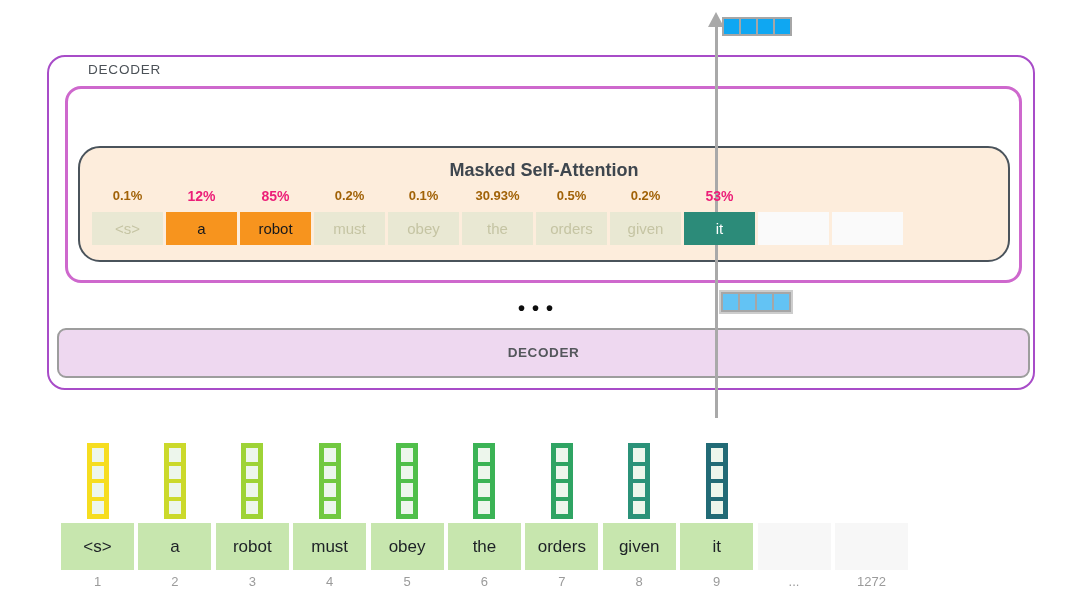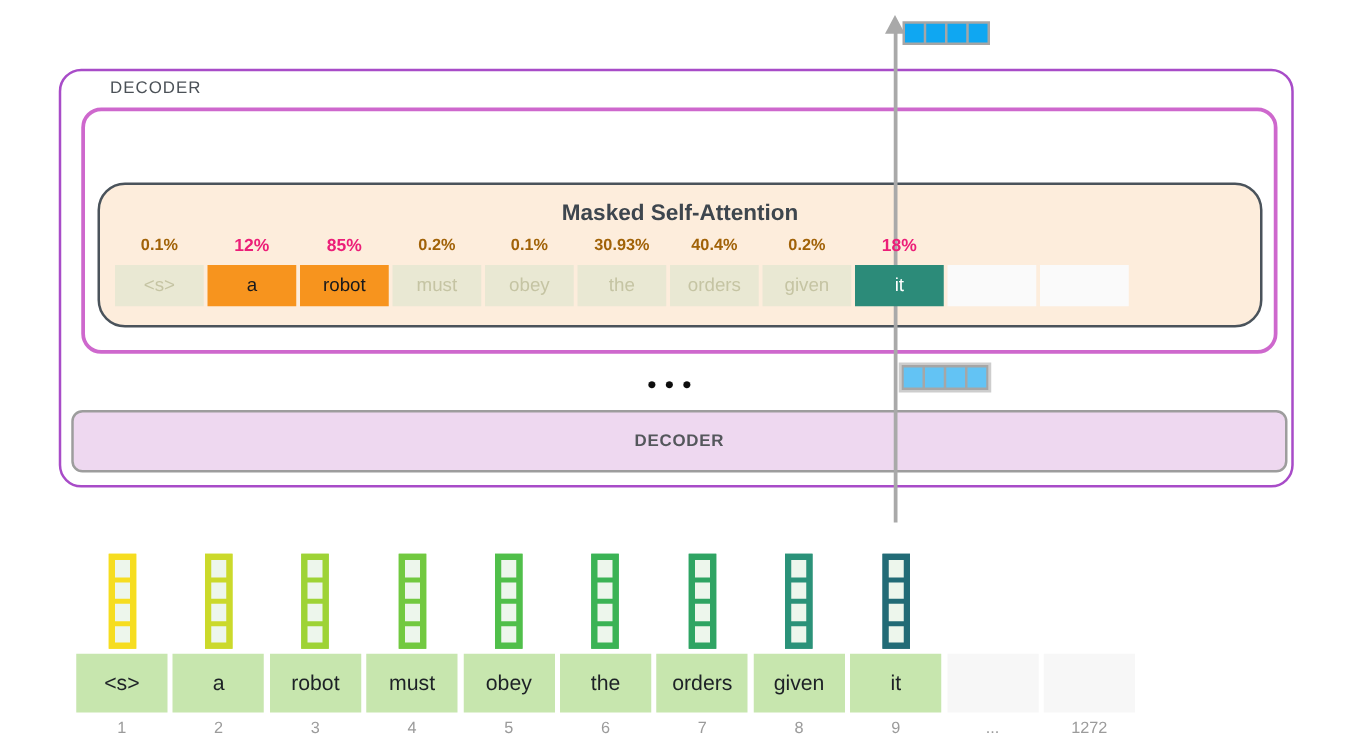--- a/index.html
+++ b/index.html
@@ -95,23 +95,23 @@
   <div class="abs msa">
     <div class="abs msa-title">Masked Self-Attention</div>
 
     <div class="abs pct-row">
       <div class="pct light">0.1%</div>
       <div class="pct strong">12%</div>
       <div class="pct strong">85%</div>
       <div class="pct light">0.2%</div>
       <div class="pct light">0.1%</div>
       <div class="pct light">30.93%</div>
-      <div class="pct light">40.4%</div>
+      <div class="pct light">0.5%</div>
       <div class="pct light">0.2%</div>
-      <div class="pct strong">18%</div>
+      <div class="pct strong">53%</div>
       <div class="pct light"></div>
       <div class="pct light"></div>
     </div>
 
     <div class="abs att-row">
       <div class="att-cell faded">&lt;s&gt;</div>
       <div class="att-cell orange">a</div>
       <div class="att-cell orange">robot</div>
       <div class="att-cell faded">must</div>
       <div class="att-cell faded">obey</div>

